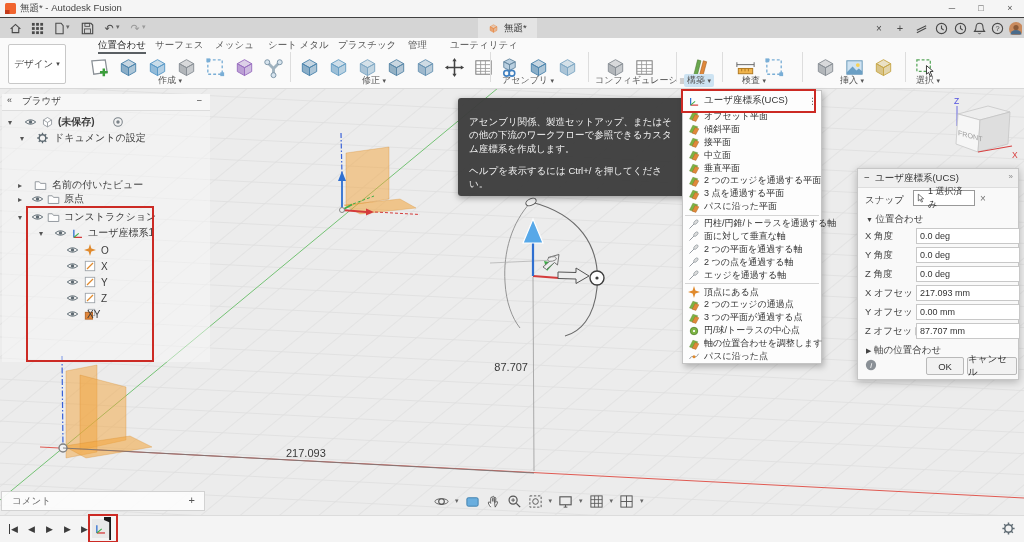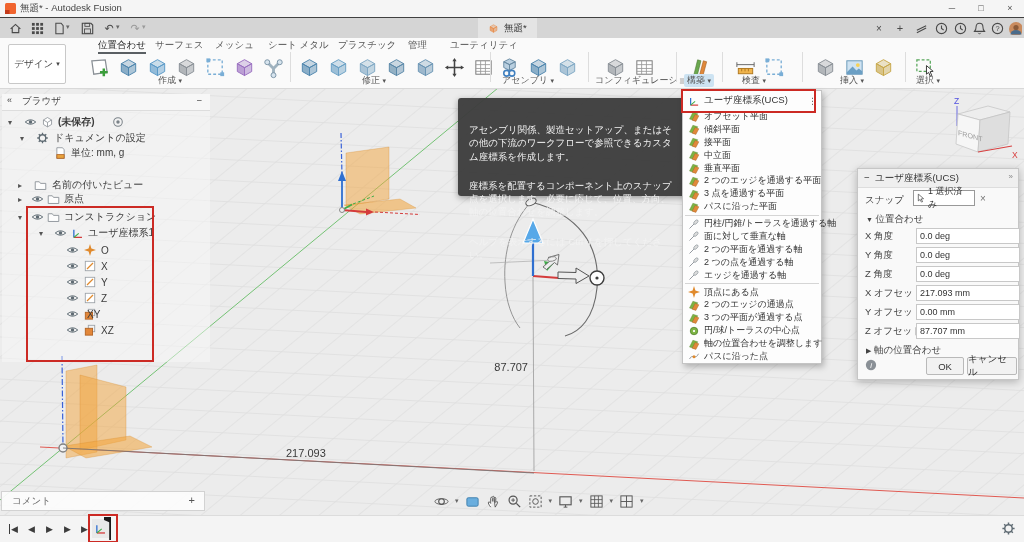--- a/index.html
+++ b/index.html
@@ -31,21 +31,21 @@
   #browser-bg{left:2px;top:110px;width:208px;height:252px;background:rgba(250,250,250,.45);}
   #browser-hd{left:2px;top:94px;width:208px;height:16px;background:rgba(248,248,248,.95);border-bottom:1px solid #ddd;font-size:9.5px;color:#444;}
   .trow{position:absolute;left:0;width:215px;height:16px;}
   .trow>*{position:absolute;top:50%;transform:translateY(-50%);}
   .trow span.lb{font-size:10px;color:#3c3c3c;white-space:nowrap;}
   .trow .exp{font-size:8px;color:#555;}
   .ic16{width:13px;height:13px;}
   .ic12{width:12px;height:12px;}
   
   #tooltip{left:458px;top:98px;width:230px;height:98px;background:rgba(62,62,62,.97);border-radius:3px;box-shadow:0 2px 6px rgba(0,0,0,.35);color:#f2f2f2;font-size:9.5px;line-height:1.4;padding:9px 11px;box-sizing:border-box;}
-  #tooltip p{margin:16px 0 9px 0;}
+  #tooltip p{margin:8px 0 9px 0;}
   
   #cmenu{left:682px;top:90px;width:140px;background:#fdfdfd;border:1px solid #c4c4c4;box-shadow:2px 3px 6px rgba(0,0,0,.25);box-sizing:border-box;}
   .mh{height:19px;display:flex;align-items:center;gap:4px;padding:0 5px;font-size:9.5px;color:#333;position:relative;}
   .mh .dots{position:absolute;right:4px;font-size:9px;color:#666;}
   .mi{height:12.9px;display:flex;align-items:center;gap:4px;padding:0 5px;font-size:9px;color:#333;white-space:nowrap;}
   .mi svg{flex:0 0 auto;}
   .msep{height:1px;background:#d5d5d5;margin:1.5px 2px;}
   
   .redbox{position:absolute;border:2px solid #cc2a24;background:transparent;}
   
@@ -602,26 +602,20 @@
         <use href="#i-target"></use>
       </svg>
   </div>
   <div class="trow" style="top:130px">
     <span class="exp" style="left:20px">▾</span>
     <svg class="ic16" style="left:36px">
         <use href="#i-gear"></use>
       </svg>
     <span class="lb" style="left:54px">ドキュメントの設定</span>
   </div>
-  <div class="trow" style="top:145px">
-    <svg class="ic16" style="left:54px">
-        <use href="#i-doc"></use>
-      </svg>
-    <span class="lb" style="left:71px">単位: mm, g</span>
-  </div>
   <div class="trow" style="top:177px">
     <span class="exp" style="left:18px">▸</span>
     <svg class="ic16" style="left:34px">
         <use href="#i-folder"></use>
       </svg>
     <span class="lb" style="left:52px">名前の付いたビュー</span>
   </div>
   <div class="trow" style="top:191px">
     <span class="exp" style="left:18px">▸</span>
     <svg class="ic16" style="left:31px">
@@ -690,34 +684,24 @@
   </div>
   <div class="trow" style="top:306px">
     <svg class="ic16" style="left:66px">
         <use href="#i-eye"></use>
       </svg>
     <svg class="ic12" style="left:84px">
         <use href="#i-planef"></use>
       </svg>
     <span class="lb" style="left:87px">XY</span>
   </div>
-  <div class="trow" style="top:322px">
-    <svg class="ic16" style="left:66px">
-        <use href="#i-eye"></use>
-      </svg>
-    <svg class="ic12" style="left:84px">
-        <use href="#i-planef"></use>
-      </svg>
-    <span class="lb" style="left:101px">XZ</span>
-  </div>
   <div class="redbox" style="left:26px;top:206px;width:124px;height:152px"></div>
 
   <div class="abs" id="tooltip">
     <p>アセンブリ関係、製造セットアップ、またはその他の下流のワークフローで参照できるカスタム座標系を作成します。</p>
-    <p>座標系を配置するコンポーネント上のスナップ点を選択します。必要に応じて、位置、方向、軸の位置合わせを調整します。</p>
     <p style="margin-bottom:0">ヘルプを表示するには Ctrl+/ を押してください。</p>
   </div>
 
   <div class="abs" id="cmenu">
     <div class="mh">
       <svg class="ic12">
           <use href="#i-triad"></use>
         </svg>
       <span>ユーザ座標系(UCS)</span>
       <span class="dots">⋮</span>

